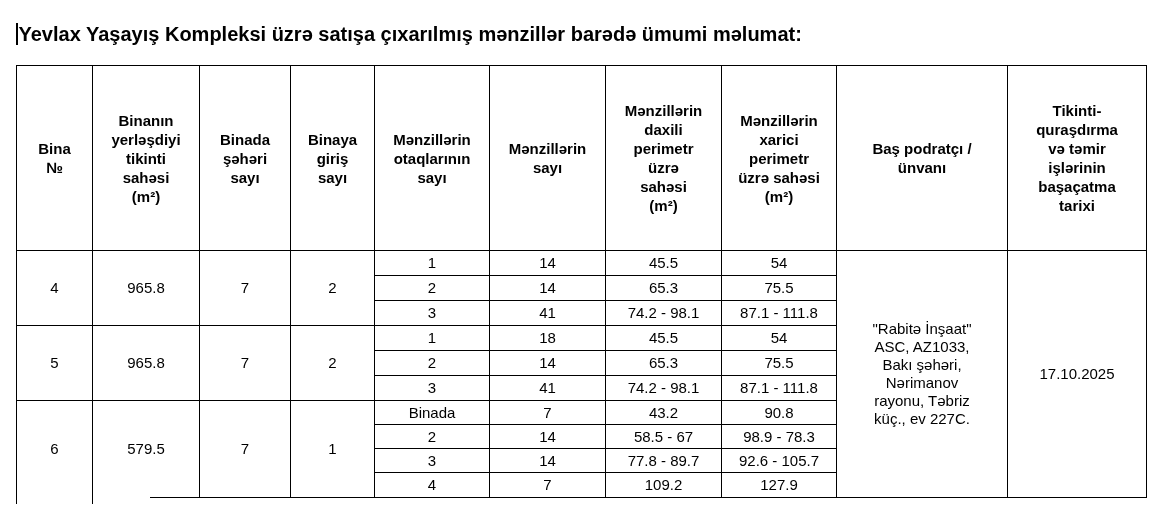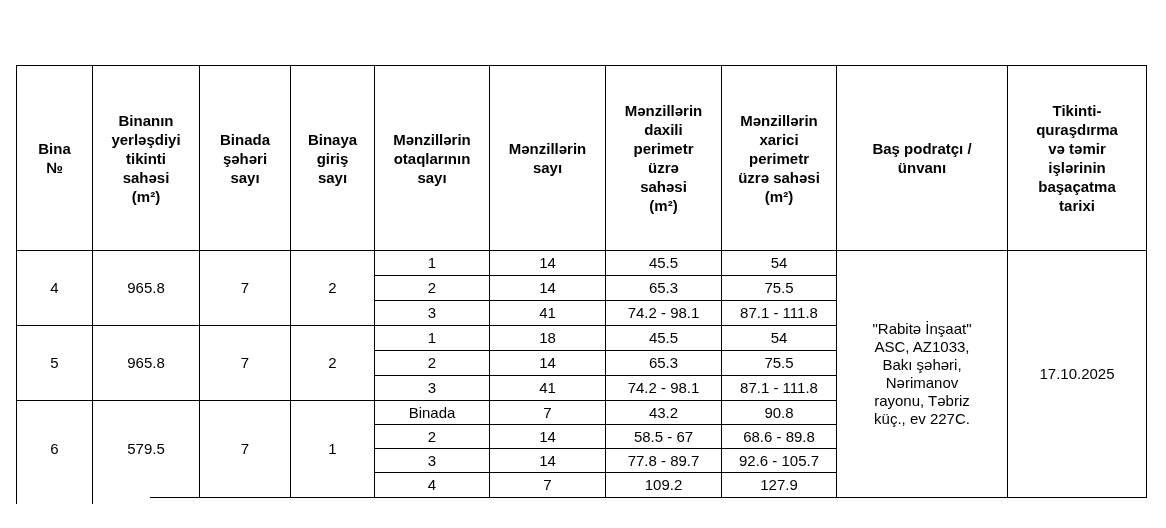--- a/index.html
+++ b/index.html
@@ -94,20 +94,24 @@
     background: #000000;
   }
   .stub-a { left: 0px; }
   .stub-b { left: 76px; }
 </style>
 </head>
 <body>
 
 <div class="page">
 
+  <div class="title-row">
+    <span class="caret"></span>
+    <h1 class="page-title">Yevlax Yaşayış Kompleksi üzrə satışa çıxarılmış mənzillər barədə ümumi məlumat:</h1>
+  </div>
 
   <div class="table-wrap">
     <table class="apartments">
       <colgroup>
         <col style="width:76px">
         <col style="width:107px">
         <col style="width:91px">
         <col style="width:84px">
         <col style="width:115px">
         <col style="width:116px">
@@ -219,21 +223,21 @@
           <td rowspan="4">1</td>
           <td>Binada</td>
           <td>7</td>
           <td>43.2</td>
           <td>90.8</td>
         </tr>
         <tr class="r24">
           <td>2</td>
           <td>14</td>
           <td>58.5 - 67</td>
-          <td>68.6 - 89.8</td>
+          <td>98.9 - 78.3</td>
         </tr>
         <tr class="r24">
           <td>3</td>
           <td>14</td>
           <td>77.8 - 89.7</td>
           <td>92.6 - 105.7</td>
         </tr>
         <tr class="r25">
           <td>4</td>
           <td>7</td>

